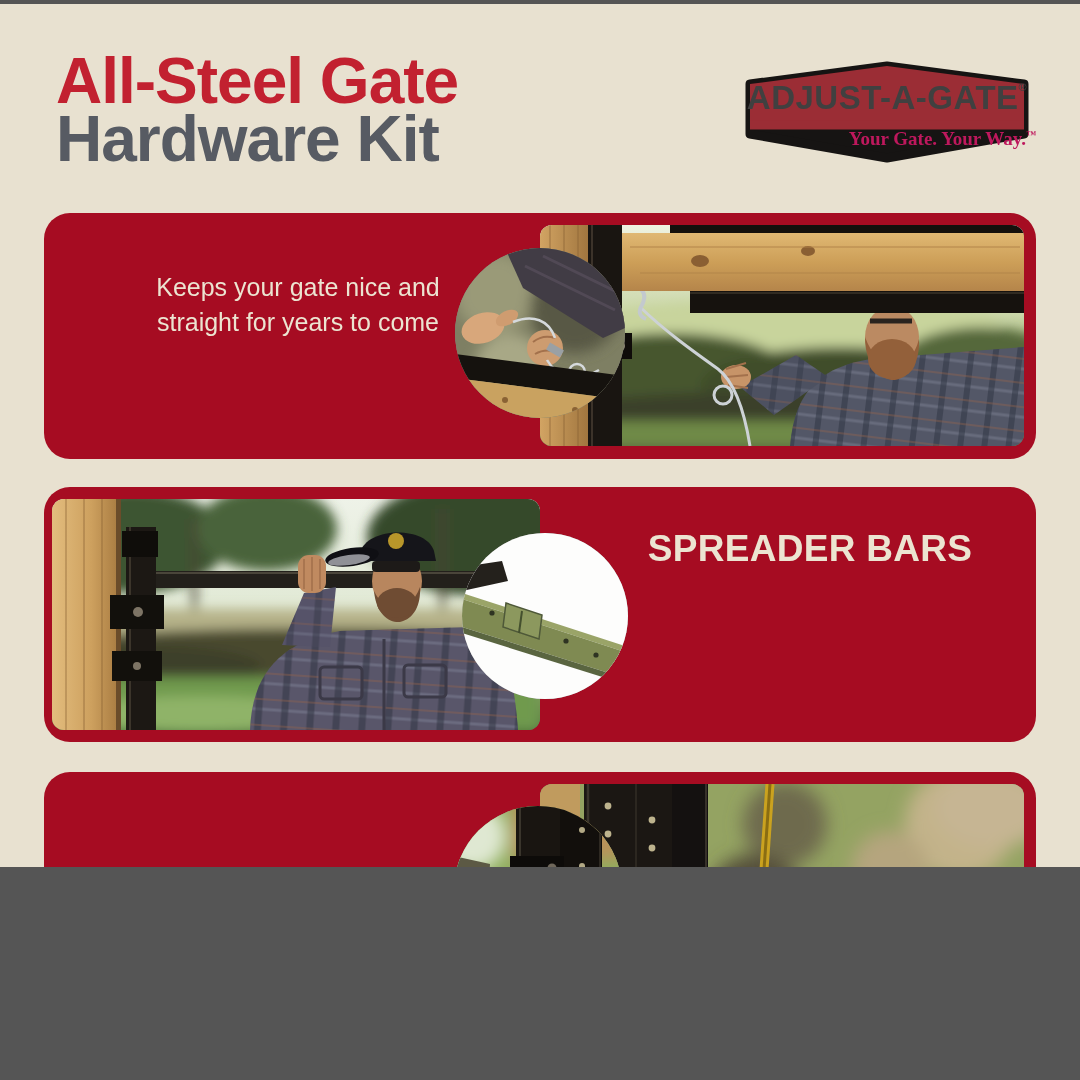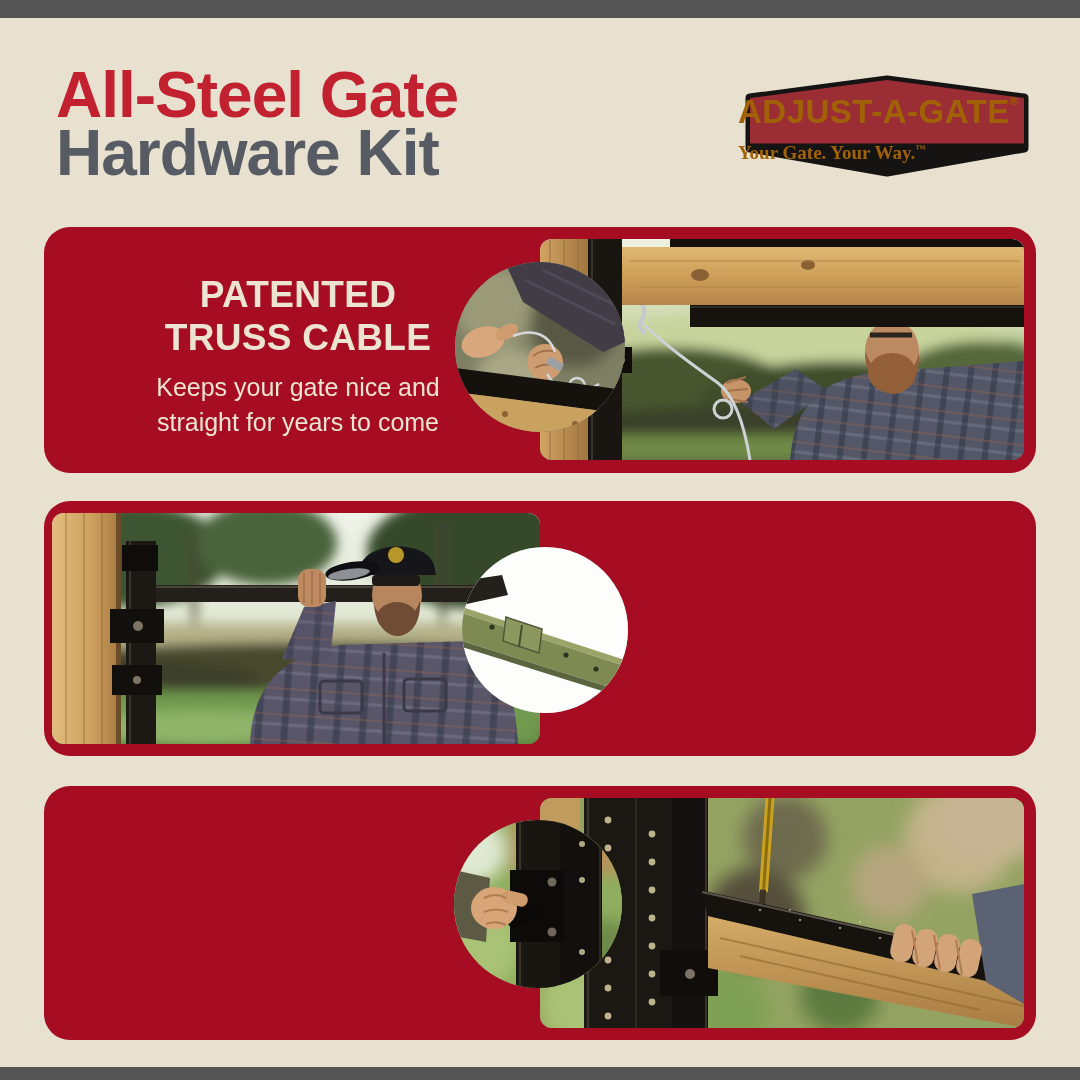--- a/index.html
+++ b/index.html
@@ -7,39 +7,39 @@
     --panel-red:#a60c22;
     --title-red:#c22130;
     --title-gray:#575b63;
     --text-cream:#ece4d1;
     --logo-red:#9b2d35;
     --logo-black:#161413;
   }
   html,body{margin:0;padding:0;}
   body{background:#555;}
   .poster{
-    position:relative;width:1080px;height:1049px;overflow:hidden;
+    position:relative;width:1080px;height:863px;overflow:hidden;
     background:var(--background);
     font-family:"Liberation Sans",sans-serif;
-    margin:18px auto;
+    margin:4px auto;
   }
   
   .title{position:absolute;left:56px;top:48px;line-height:58px;font-weight:700;letter-spacing:-1px;}
   .title .t1{font-size:64px;color:var(--title-red);}
   .title .t2{font-size:64px;color:var(--title-gray);}
   .logo{position:absolute;top:57px;right:44px;width:298px;height:102px;}
   .logo svg{position:absolute;inset:0;}
   .logo-brand{
-    position:absolute;left:0;right:0;top:18px;text-align:left;
-    color:#a16207;font-size:33px;font-weight:700;letter-spacing:.5px;white-space:nowrap;
+    position:absolute;left:0;right:0;top:18px;text-align:center;
+    color:#404040;font-size:33px;font-weight:700;letter-spacing:.5px;white-space:nowrap;
   }
   .logo-brand sup{font-size:11px;vertical-align:18px;}
   .logo-tagline{
-    position:absolute;left:0;right:0;top:67px;text-align:left;
-    color:#a16207;font-size:19px;font-weight:700;
+    position:absolute;left:0;right:0;top:67px;text-align:right;
+    color:#be185d;font-size:19px;font-weight:700;
     font-family:"Liberation Serif",serif;white-space:nowrap;
   }
   .logo-tagline sup{font-size:10px;vertical-align:7px;}
   
   .panel{
     position:absolute;left:44px;width:992px;background:var(--panel-red);
     border-radius:26px;
   }
   .panel-1{top:209px;height:246px;}
   .panel-2{top:483px;height:255px;}
@@ -88,22 +88,20 @@
         <rect x="-6" y="-6" width="310" height="70" fill="var(--logo-red)"></rect>
         <rect x="-6" y="-6" width="310" height="70" fill="none" stroke="var(--logo-red)" stroke-width="9"></rect>
       </g>
     </svg>
     <div class="logo-brand"><span>ADJUST-A-GATE</span><sup>®</sup></div>
     <div class="logo-tagline"><span>Your Gate. Your Way.</span><sup>™</sup></div>
   </div>
 
   <div class="panel panel-1">
     <div class="panel-copy">
-      <div class="panel-heading">PATENTED
-TRUSS CABLE</div>
       <div class="panel-body">Keeps your gate nice and
 straight for years to come</div>
     </div>
 
     <div class="photo photo-1" aria-label="Bearded man in plaid shirt attaching a silver truss cable to a black steel gate frame with wood top rail outdoors">
       <svg viewBox="0 0 484 221" preserveAspectRatio="none">
         <defs>
           <linearGradient id="s1sky" x1="0" y1="0" x2="0" y2="1">
             <stop offset="0" stop-color="#eef2e0"></stop>
               <stop offset=".4" stop-color="#ccd8ab"></stop>
@@ -298,20 +296,21 @@
           <polygon points="44,70 80,82 77,106 41,94" fill="#8c985e" stroke="#4e5838" stroke-width="1.5"></polygon>
           <path d="M60,78 L57,100" stroke="#44502e" stroke-width="2"></path>
           <circle cx="30" cy="80" r="2.6" fill="#2e3322"></circle>
           <circle cx="104" cy="108" r="2.6" fill="#2e3322"></circle>
           <circle cx="134" cy="122" r="2.6" fill="#2e3322"></circle>
         </g>
       </svg>
     </div>
 
     <div class="panel-copy">
+      <div class="panel-heading">SPREADER BARS</div>
     </div>
   </div>
 
   <div class="panel panel-3">
     <div class="panel-copy">
     </div>
 
     <div class="photo photo-3" aria-label="Close-up of black powder-coated steel gate frame being fastened to a wood rail with a screwdriver and gripping hand">
       <svg viewBox="0 0 484 230" preserveAspectRatio="none">
         <defs>

